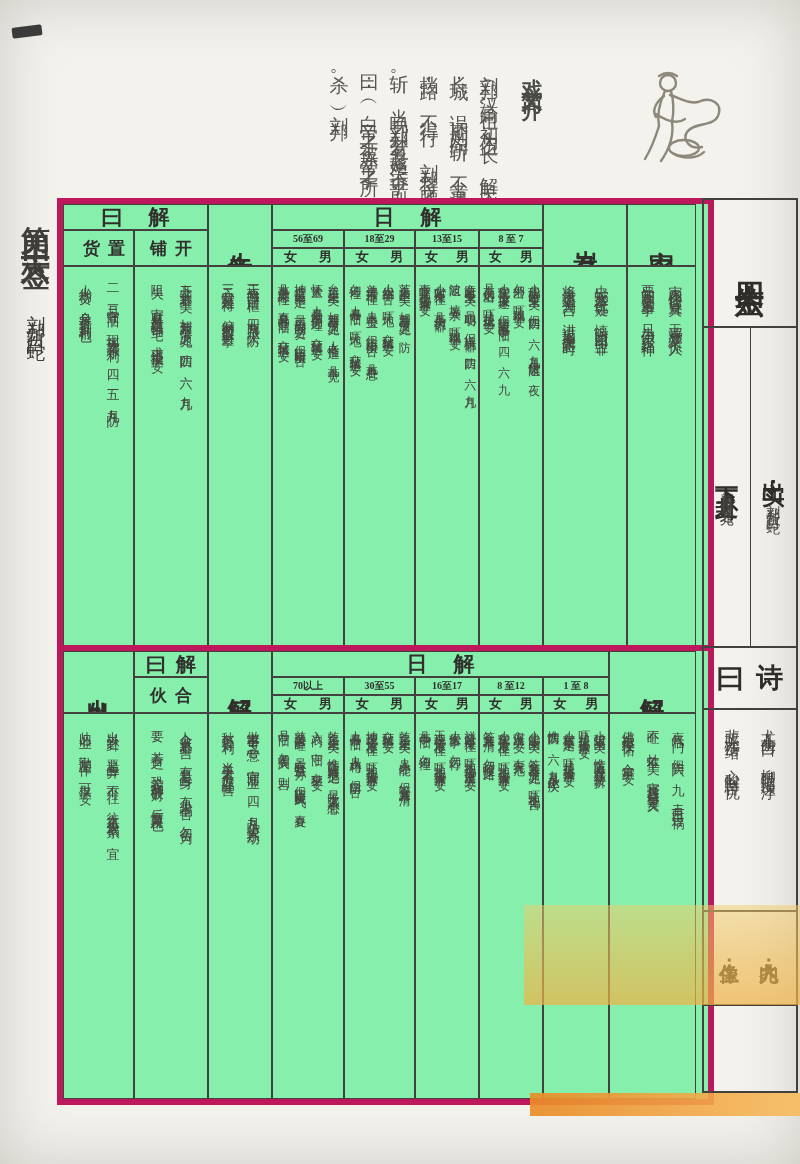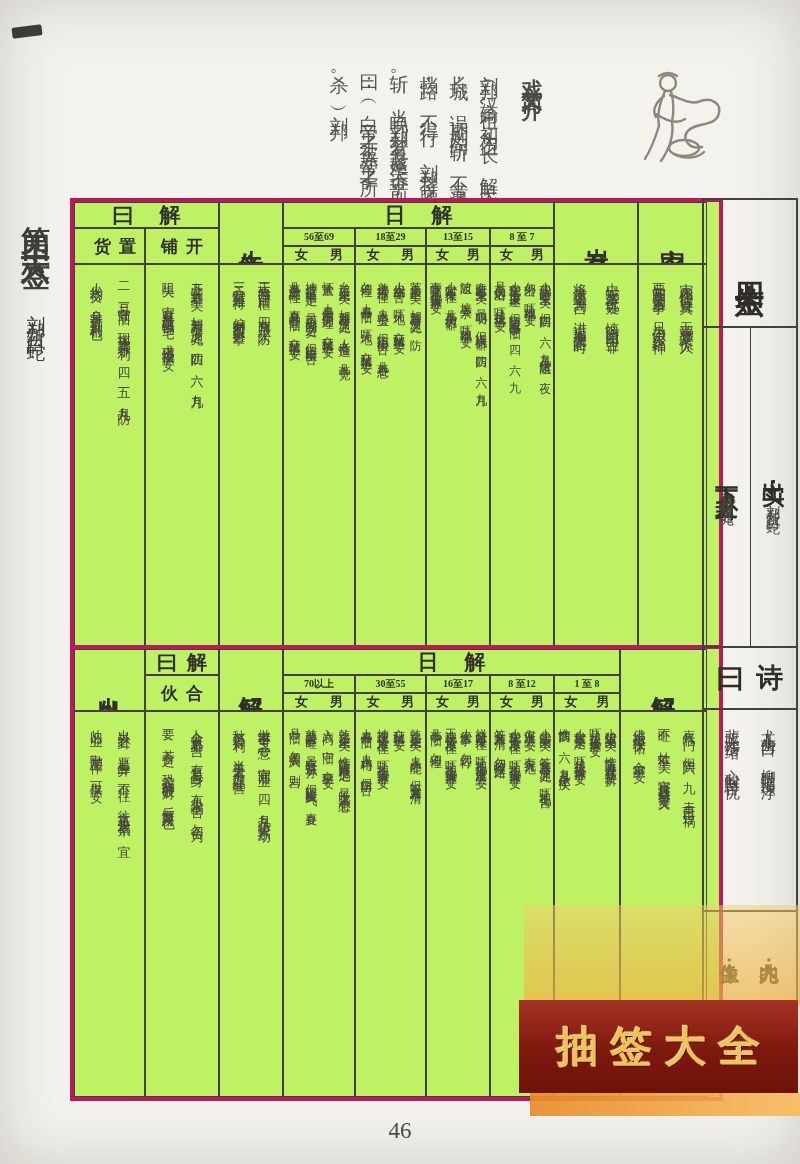--- a/index.html
+++ b/index.html
@@ -14,21 +14,21 @@
   .story-text{top:60px;left:52px;width:452px;height:138px;font-size:19px;line-height:30px;
               letter-spacing:7px;color:#57554f;}
   .smudge{top:26px;left:12px;width:30px;height:11px;background:#1c1c1c;transform:rotate(-7deg);border-radius:2px;opacity:.85;}
   
   .illu{top:66px;left:628px;width:108px;height:120px;}
   
   .margin-title{top:203px;left:16px;width:40px;height:760px;color:#3f3e3a;}
   .margin-title .big{font-size:29px;font-weight:bold;letter-spacing:9px;}
   .margin-title .small{font-size:19px;letter-spacing:7px;margin-top:34px;display:inline-block;}
   
-  .grid{position:absolute;display:grid;background:#bef264;border:4px solid #be185d;margin-left:13px;}
+  .grid{position:absolute;display:grid;background:#86efac;border:6px solid #be185d;}
   .upper{left:57px;top:198px;width:645px;height:447px;
          grid-template-columns:71px 74px 64px 72px 71px 64px 64px 84px 69px;
          grid-template-rows:26px 18px 18px 1fr;}
   .lower{left:57px;top:645px;width:645px;height:448px;
          grid-template-columns:71px 74px 64px 72px 71px 64px 64px 66px 87px;
          grid-template-rows:26px 18px 18px 1fr;}
   .tcell{border:1px solid #42413d;display:flex;align-items:center;justify-content:center;
          overflow:hidden;box-sizing:border-box;}
   .hlabel{font-size:21px;font-weight:bold;letter-spacing:26px;text-indent:26px;color:#302f2c;}
   .hlabel2{font-size:20px;font-weight:bold;letter-spacing:10px;text-indent:10px;color:#302f2c;}
@@ -389,19 +389,15 @@
         </div>
       </div>
     <div class="rrow omens">
       <span class="v">内兆：</span>
       <span class="v">生像：</span>
     </div>
     <div class="rrow" style="flex:1;"></div>
   </div>
 
   <div class="abs wm-yellow"></div>
-  <div class="abs wm-red">
-    <span>抽签大全</span>
-  </div>
   <div class="abs wm-orange"></div>
 
-  <div class="abs pageno">46</div>
 </div>
 
 </body></html>

